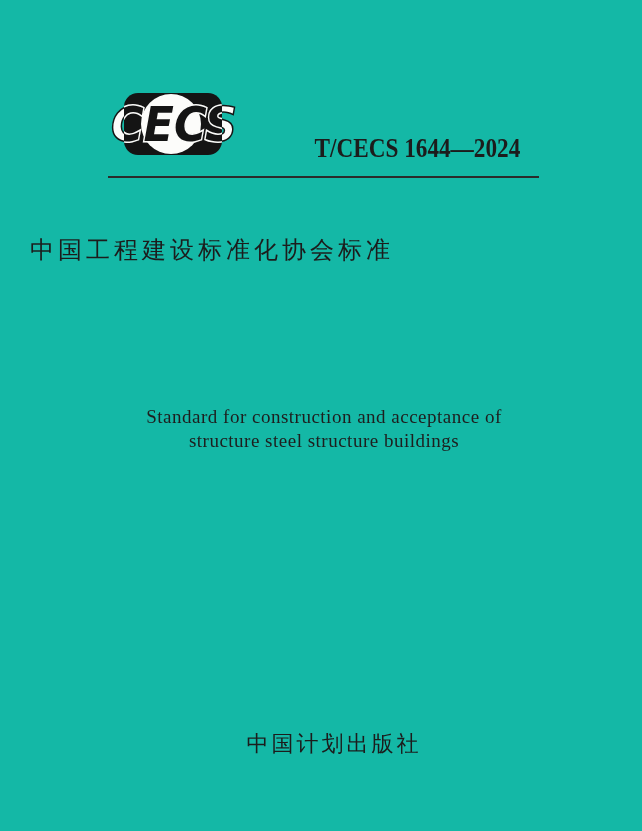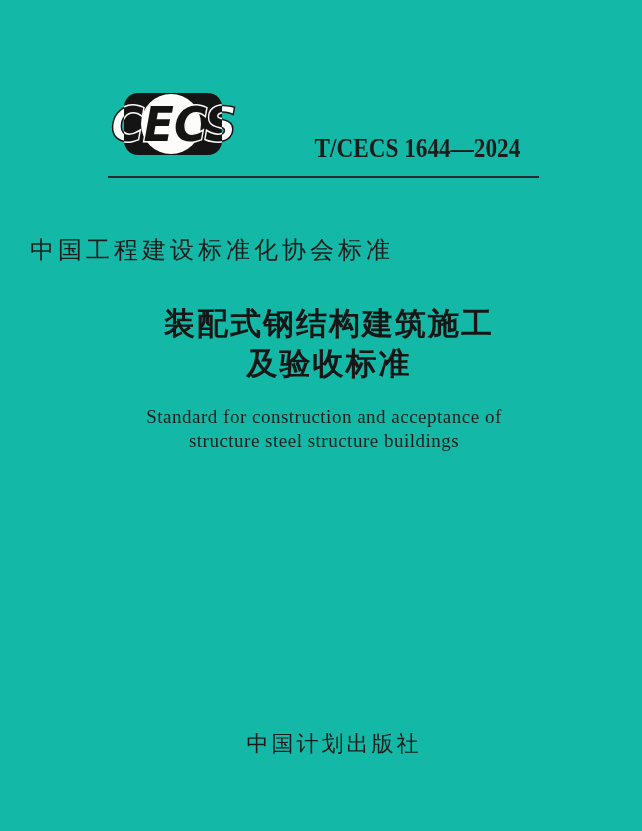--- a/index.html
+++ b/index.html
@@ -124,24 +124,20 @@
       </g>
     </svg>
   </div>
 
   <div class="doc-number">T/CECS 1644—2024</div>
 
   <div class="rule"></div>
 
   <div class="assoc-line">中国工程建设标准化协会标准</div>
 
-  <div class="main-title">
-    <div>装配式钢结构建筑施工</div>
-    <div>及验收标准</div>
-  </div>
 
   <div class="en-title">
     <div>Standard for construction and acceptance of</div>
     <div>structure steel structure buildings</div>
   </div>
 
   <div class="publisher">中国计划出版社</div>
 
 </div>
 

